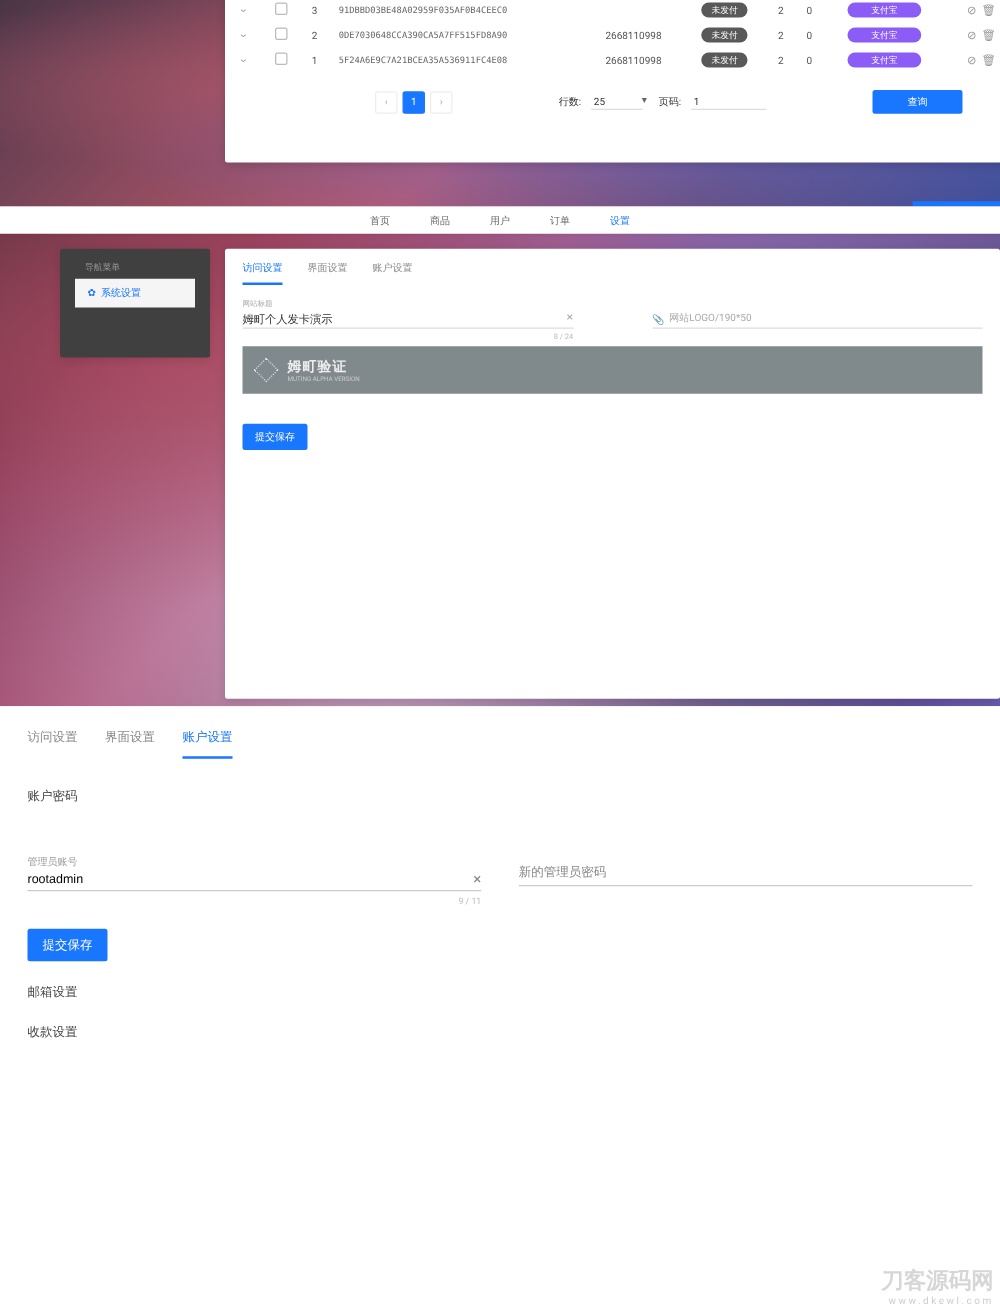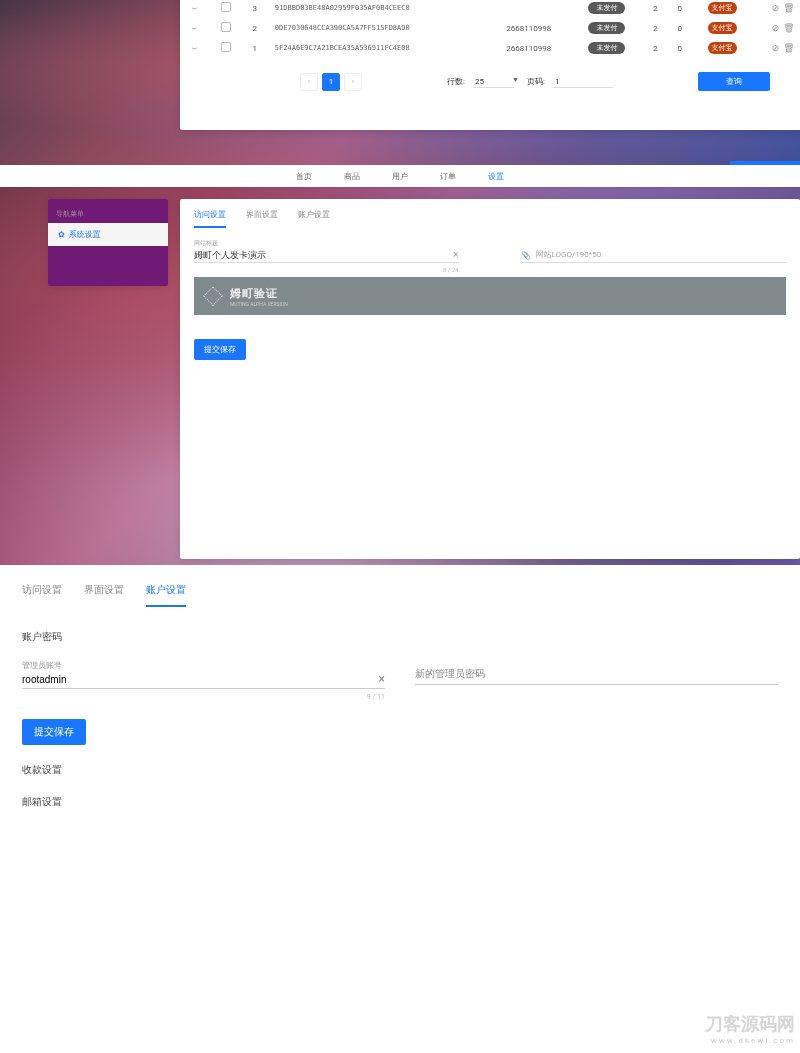--- a/index.html
+++ b/index.html
@@ -11,41 +11,41 @@
 .section1 .bg::after { content: ""; position: absolute; inset: 0; background: radial-gradient(ellipse at 30% 40%, rgba(180,90,110,0.6), transparent 50%), radial-gradient(ellipse at 70% 70%, rgba(90,110,220,0.5), transparent 60%); }
 .card1 { position: absolute; left: 180px; top: -10px; right: -10px; height: 140px; background: #fff; border-radius: 2px; box-shadow: 0 2px 8px rgba(0,0,0,0.15); }
 .table { width: 100%; border-collapse: collapse; margin-top: 8px; }
 .table td { padding: 4px 6px; font-size: 8px; color: #555; text-align: center; white-space: nowrap; }
 .table td:first-child { width: 30px; }
 .table td:nth-child(4) { text-align: left; padding-left: 8px; font-family: monospace; font-size: 7px; color: #666; }
 .chevron { display: inline-block; width: 8px; height: 8px; position: relative; }
 .chevron::before { content: "›"; transform: rotate(90deg); display: inline-block; color: #999; font-size: 10px; }
 .checkbox { width: 10px; height: 10px; border: 1px solid #bbb; border-radius: 2px; display: inline-block; }
 .pill-dark { background: #595959; color: #fff; padding: 2px 8px; border-radius: 8px; font-size: 7px; }
-.pill-blue { background: #c2410c; color: #fff; padding: 2px 4px; border-radius: 8px; font-size: 7px; }
+.pill-blue { background: #8b5cf6; color: #fff; padding: 2px 19px; border-radius: 8px; font-size: 7px; }
 .icon-x { color: #999; font-size: 9px; margin-left: 4px; }
 .pager { display: flex; align-items: center; justify-content: space-between; padding: 6px 40px 6px 120px; margin-top: 8px; }
 .pager-nav { display: flex; gap: 4px; }
 .pg-btn { width: 18px; height: 18px; border: 1px solid #eee; display: flex; align-items: center; justify-content: center; font-size: 8px; border-radius: 2px; color: #aaa; }
 .pg-btn.active { background: #1976ff; color: #fff; border-color: #1976ff; }
 .pager-info { display: flex; align-items: flex-start; gap: 8px; font-size: 8px; }
 .pager-select { border: none; border-bottom: 1px solid #ddd; font-size: 8px; padding: 1px 30px 1px 2px; background: transparent; position: relative; }
 .pager-caret { margin-left: -10px; font-size: 7px; color: #666; }
 .pager-page { border: none; border-bottom: 1px solid #ddd; width: 60px; font-size: 8px; padding: 1px 2px; }
 .refresh { background: #1976ff; color: #fff; border: none; padding: 4px 28px; font-size: 8px; border-radius: 2px; }
 .section1 .accent-line{ position:absolute; right:0; bottom:0; width:70px; height:4px; background:#1976ff; }
 
 
 .section2 { position: relative; height: 400px; overflow: hidden; }
 .section2 .bg { position: absolute; inset: 0; background: linear-gradient(135deg, #5a2f3e 0%, #8b3a5a 20%, #a84a6e 40%, #7a3a5e 60%, #4a3a6e 80%, #6a5aae 100%); }
 .section2 .bg::after { content: ""; position: absolute; inset: 0; background: radial-gradient(ellipse at 20% 30%, rgba(180,80,100,0.7), transparent 50%), radial-gradient(ellipse at 80% 20%, rgba(120,140,240,0.6), transparent 50%), radial-gradient(ellipse at 40% 90%, rgba(220,200,230,0.7), transparent 60%); }
 .topnav { position: relative; background: #fff; height: 22px; display: flex; align-items: center; justify-content: center; gap: 32px; font-size: 8px; box-shadow: 0 1px 2px rgba(0,0,0,0.05); }
 .topnav .nav-item { color: #666; }
 .topnav .nav-item.active { color: #1976ff; }
-.sidebar { position: absolute; left: 48px; top: 34px; width: 120px; background: #701a75; border-radius: 2px; box-shadow: 0 2px 8px rgba(0,0,0,0.12); padding: 6px 0 40px; }
+.sidebar { position: absolute; left: 48px; top: 34px; width: 120px; background: #404040; border-radius: 2px; box-shadow: 0 2px 8px rgba(0,0,0,0.12); padding: 6px 12px 40px; }
 .sidebar .heading { font-size: 7px; color: #999; padding: 4px 8px; }
 .sidebar .item { font-size: 8px; padding: 6px 10px; background: #f5f5f5; color: #1976ff; display: flex; align-items: center; gap: 4px; }
 .card2 { position: absolute; left: 180px; top: 34px; right: 0; height: 360px; background: #fff; border-radius: 2px; box-shadow: 0 2px 8px rgba(0,0,0,0.12); padding: 0; }
 .tabs { display: flex; gap: 20px; padding: 10px 14px 0; border-bottom: 1px solid transparent; }
 .tabs .tab { font-size: 8px; color: #888; padding-bottom: 6px; }
 .tabs .tab.active { color: #1976ff; border-bottom: 2px solid #1976ff; }
 .form-row { display: flex; gap: 63px; padding: 10px 14px 0; }
 .field { flex: 1; position: relative; }
 .field-label { font-size: 6px; color: #aaa; display: block; }
 .field-input { width: 100%; border: none; border-bottom: 1px solid #ddd; font-size: 9px; padding: 2px 16px 2px 0; background: transparent; color: #333; }
@@ -59,21 +59,21 @@
 .banner-sub { font-size: 5px; color: #ccc; display: block; }
 .submit-btn { margin: 10px 14px; background: #1976ff; color: #fff; border: none; padding: 5px 10px; font-size: 8px; border-radius: 2px; }
 
 
 .section3 { padding: 18px 22px; }
 .tabs3 { display: flex; gap: 22px; border-bottom: 1px solid transparent; margin-bottom: 22px; }
 .tabs3 .tab { font-size: 10px; color: #888; padding-bottom: 8px; }
 .tabs3 .tab.active { color: #1976ff; border-bottom: 2px solid #1976ff; }
 .section-label { font-size: 10px; color: #444; margin-bottom: 16px; }
 .form3 { display: flex; gap: 30px; margin-bottom: 16px; }
-.field3 { flex: 1; position: relative; }
+.field3 { flex: 1; position: relative; margin-top: 24px; }
 .field3-label { font-size: 8px; color: #999; display: block; margin-bottom: 2px; }
 .field3-input { width: 100%; border: none; border-bottom: 1px solid #ccc; font-size: 10px; padding: 1px 16px 3px 0; }
 .field3-placeholder { width:100%; border:none; border-bottom:1px solid #ccc; font-size:10px; color:#888; padding:7px 0 3px; }
 .field3 .clear { position: absolute; right: 0; top: 12px; color: #888; font-size: 12px; }
 .field3 .counter { position: absolute; right: 0; bottom: -12px; font-size: 7px; color: #bbb; }
 .submit3 { background: #1976ff; color: #fff; border: none; padding: 6px 12px; font-size: 10px; border-radius: 2px; margin-top: 14px; }
 .collapse-item { font-size: 10px; color: #444; margin-top: 18px; }
 
 
 .watermark { position: fixed; right: 5px; bottom: 8px; text-align: right; color: #bbb; opacity: .6; }
@@ -202,20 +202,20 @@
       <span class="field3-label">管理员账号</span>
       <input class="field3-input" value="rootadmin" style="">
       <span class="clear">×</span>
       <span class="counter">9 / 11</span>
     </div>
     <div class="field3">
       <div class="field3-placeholder">新的管理员密码</div>
     </div>
   </div>
   <button class="submit3">提交保存</button>
+  <div class="collapse-item">邮箱设置</div>
   <div class="collapse-item">收款设置</div>
-  <div class="collapse-item">邮箱设置</div>
 </div>
 
 <div class="watermark">
   <div class="cn">刀客源码网</div>
   <div class="url">www.dkewl.com</div>
 </div>
 
 </body></html>

